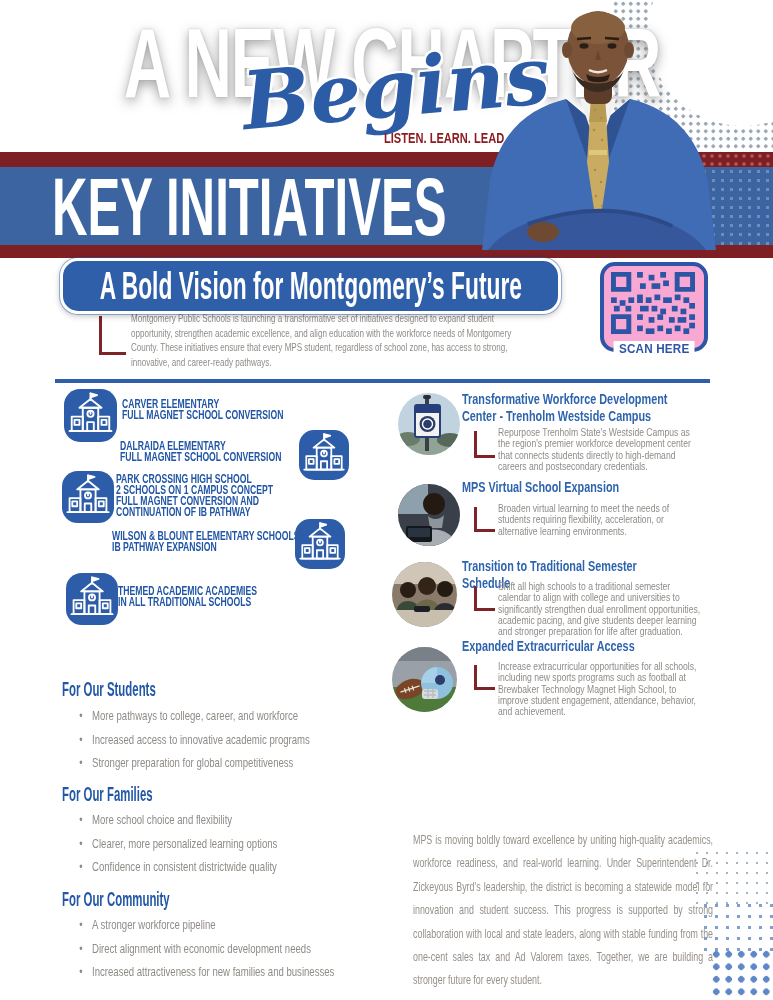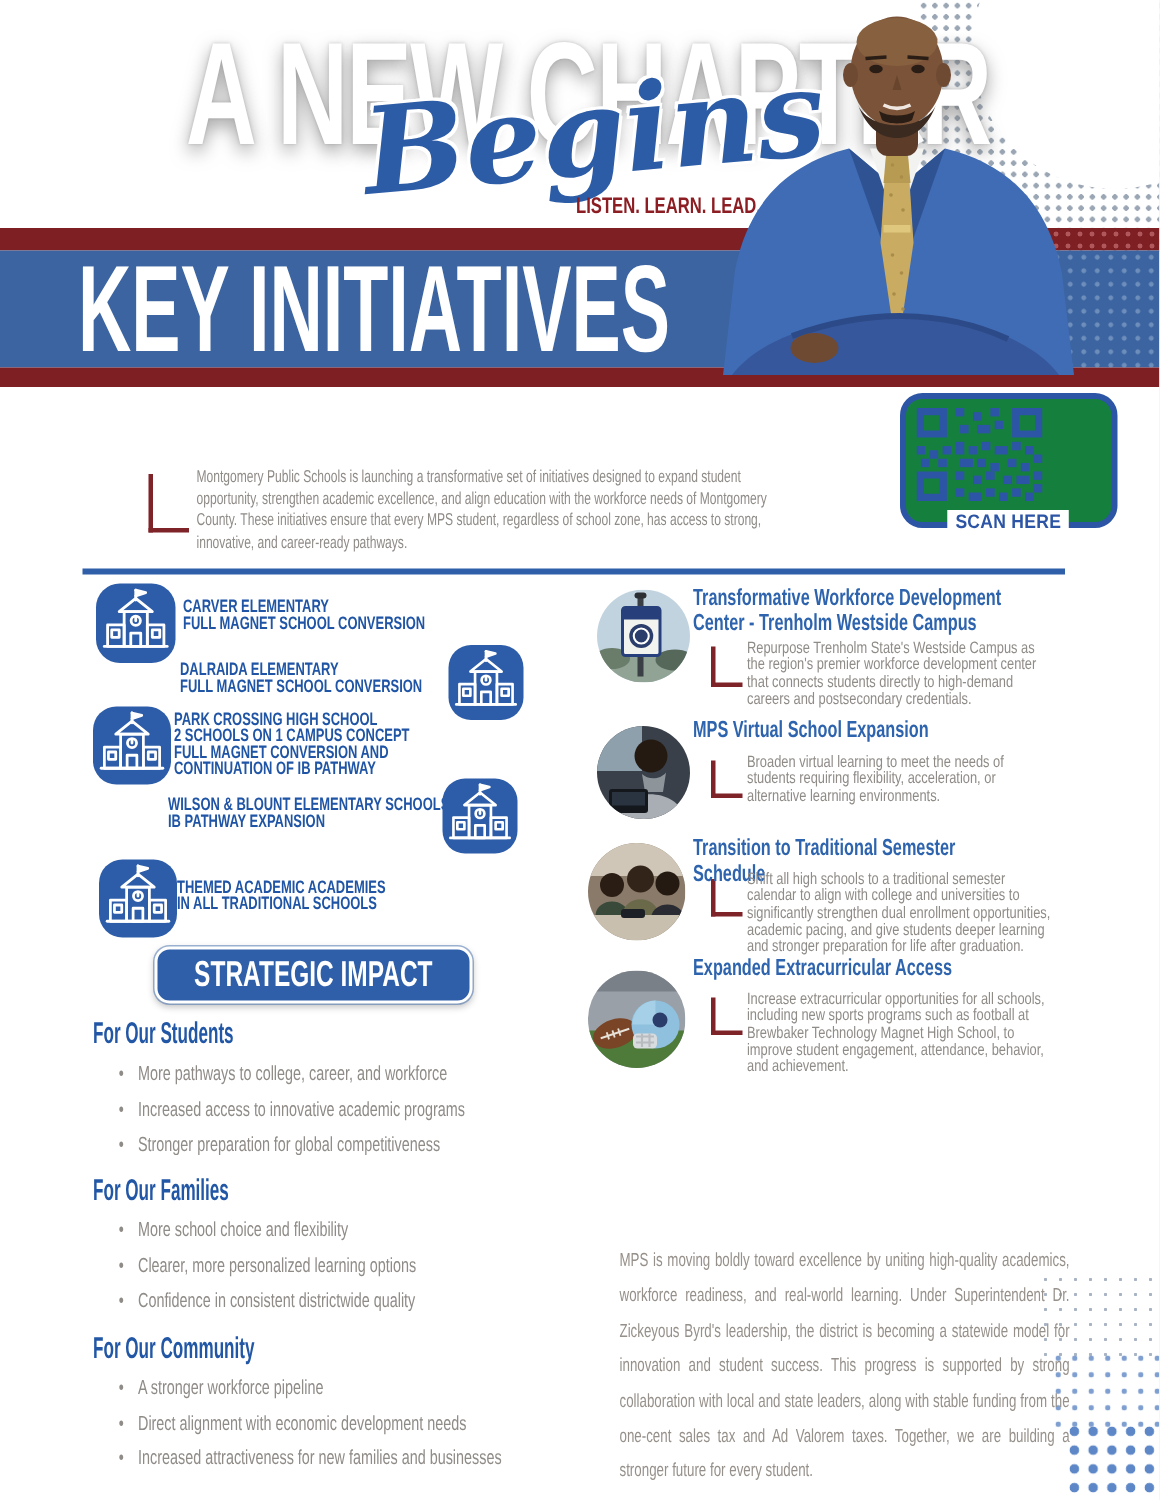--- a/index.html
+++ b/index.html
@@ -40,21 +40,21 @@
     border-radius:18px;border:3px solid #fff;
     box-shadow:0 0 0 1px rgba(46,95,168,0.45),0 2px 6px rgba(0,0,0,0.25);
     display:flex;align-items:center;justify-content:center;z-index:3;}
   .vision-box span{font-size:38px;font-weight:bold;color:#fff;white-space:nowrap;
     transform:scaleX(0.6);transform-origin:center;}
   .bracket{border-left:3px solid #7e2328;border-bottom:3px solid #7e2328;position:absolute;}
   .vision-bracket{left:99px;top:316px;width:24px;height:36px;}
   .vision-body{position:absolute;left:131px;top:311px;width:560px;font-size:11.5px;
     line-height:14.6px;color:#8f8b87;transform:scaleX(0.7);transform-origin:left top;}
   .qr-frame{position:absolute;left:600px;top:262px;width:100px;height:82px;
-    border:4px solid #2d55a5;border-radius:15px;background:#15803d;z-index:3;padding-left:37px;}
+    border:4px solid #2d55a5;border-radius:15px;background:#f9a8d4;z-index:3;}
   .qr-frame svg{position:absolute;left:7px;top:6px;}
   .qr-label-wrap{position:absolute;left:-10px;right:-10px;bottom:-9px;text-align:center;}
   .qr-label-wrap span{background:#fff;padding:0 6px;font-size:13px;font-weight:bold;
     color:#2d55a5;letter-spacing:0.2px;display:inline-block;transform:scaleX(0.9);}
   .divider{position:absolute;left:55px;top:379px;width:655px;height:4px;background:#2e5fa8;z-index:2;}
 
   
   .school-icon{position:absolute;background:#2d5da8;border-radius:30%;z-index:2;}
   .school-icon svg{width:100%;height:100%;}
   .school-text{position:absolute;color:#2055a5;font-weight:bold;font-size:12px;
@@ -168,20 +168,23 @@
         <circle cx="133" cy="116" r="1.2"></circle>
         <circle cx="126" cy="128" r="1.2"></circle>
       <circle cx="134" cy="138" r="1.2"></circle>
         <circle cx="127" cy="168" r="1.2"></circle>
         <circle cx="133" cy="180" r="1.2"></circle>
       <circle cx="128" cy="194" r="1.2"></circle>
         <circle cx="134" cy="204" r="1.2"></circle>
     </g>
   </svg>
 
+  <div class="vision-box">
+    <span>A Bold Vision for Montgomery’s Future</span>
+  </div>
   <div class="bracket vision-bracket"></div>
   <div class="vision-body">Montgomery Public Schools is launching a transformative set of initiatives designed to expand student opportunity, strengthen academic excellence, and align education with the workforce needs of Montgomery County. These initiatives ensure that every MPS student, regardless of school zone, has access to strong, innovative, and career-ready pathways.</div>
 
   <div class="qr-frame">
     <svg width="84" height="62" viewBox="0 0 29 22" preserveAspectRatio="none">
       <g fill="#2d55a5">
         <path d="M0 0h7v7h-7z M1.7 1.7h3.6v3.6h-3.6z" fill-rule="evenodd"></path>
         <path d="M22 0h7v7h-7z M23.7 1.7h3.6v3.6h-3.6z" fill-rule="evenodd"></path>
         <path d="M0 15h7v7h-7z M1.7 16.7h3.6v3.6h-3.6z" fill-rule="evenodd"></path>
         <rect x="9" y="0" width="2" height="2"></rect>
@@ -345,23 +348,20 @@
           <line x1="32" y1="48" x2="44" y2="48"></line>
         <line x1="36" y1="42" x2="36" y2="51"></line>
           <line x1="41" y1="42" x2="41" y2="51"></line>
       </g>
       <circle cx="48" cy="33" r="5" fill="#2b3d6b"></circle>
     </svg>
   </div>
   <div class="bracket" style="left:474px;top:665px;width:18px;height:22px"></div>
   <div class="prog-body" style="left:498px;top:661px">Increase extracurricular opportunities for all schools, including new sports programs such as football at Brewbaker Technology Magnet High School, to improve student engagement, attendance, behavior, and achievement.</div>
 
-  <div class="impact-btn">
-    <span>STRATEGIC IMPACT</span>
-  </div>
 
   <div class="impact-h" style="top:678px">For Our Students</div>
   <ul class="impact-ul" style="top:709px">
     <li>More pathways to college, career, and workforce</li>
     <li>Increased access to innovative academic programs</li>
     <li>Stronger preparation for global competitiveness</li>
   </ul>
 
   <div class="impact-h" style="top:783px">For Our Families</div>
   <ul class="impact-ul" style="top:813px">

